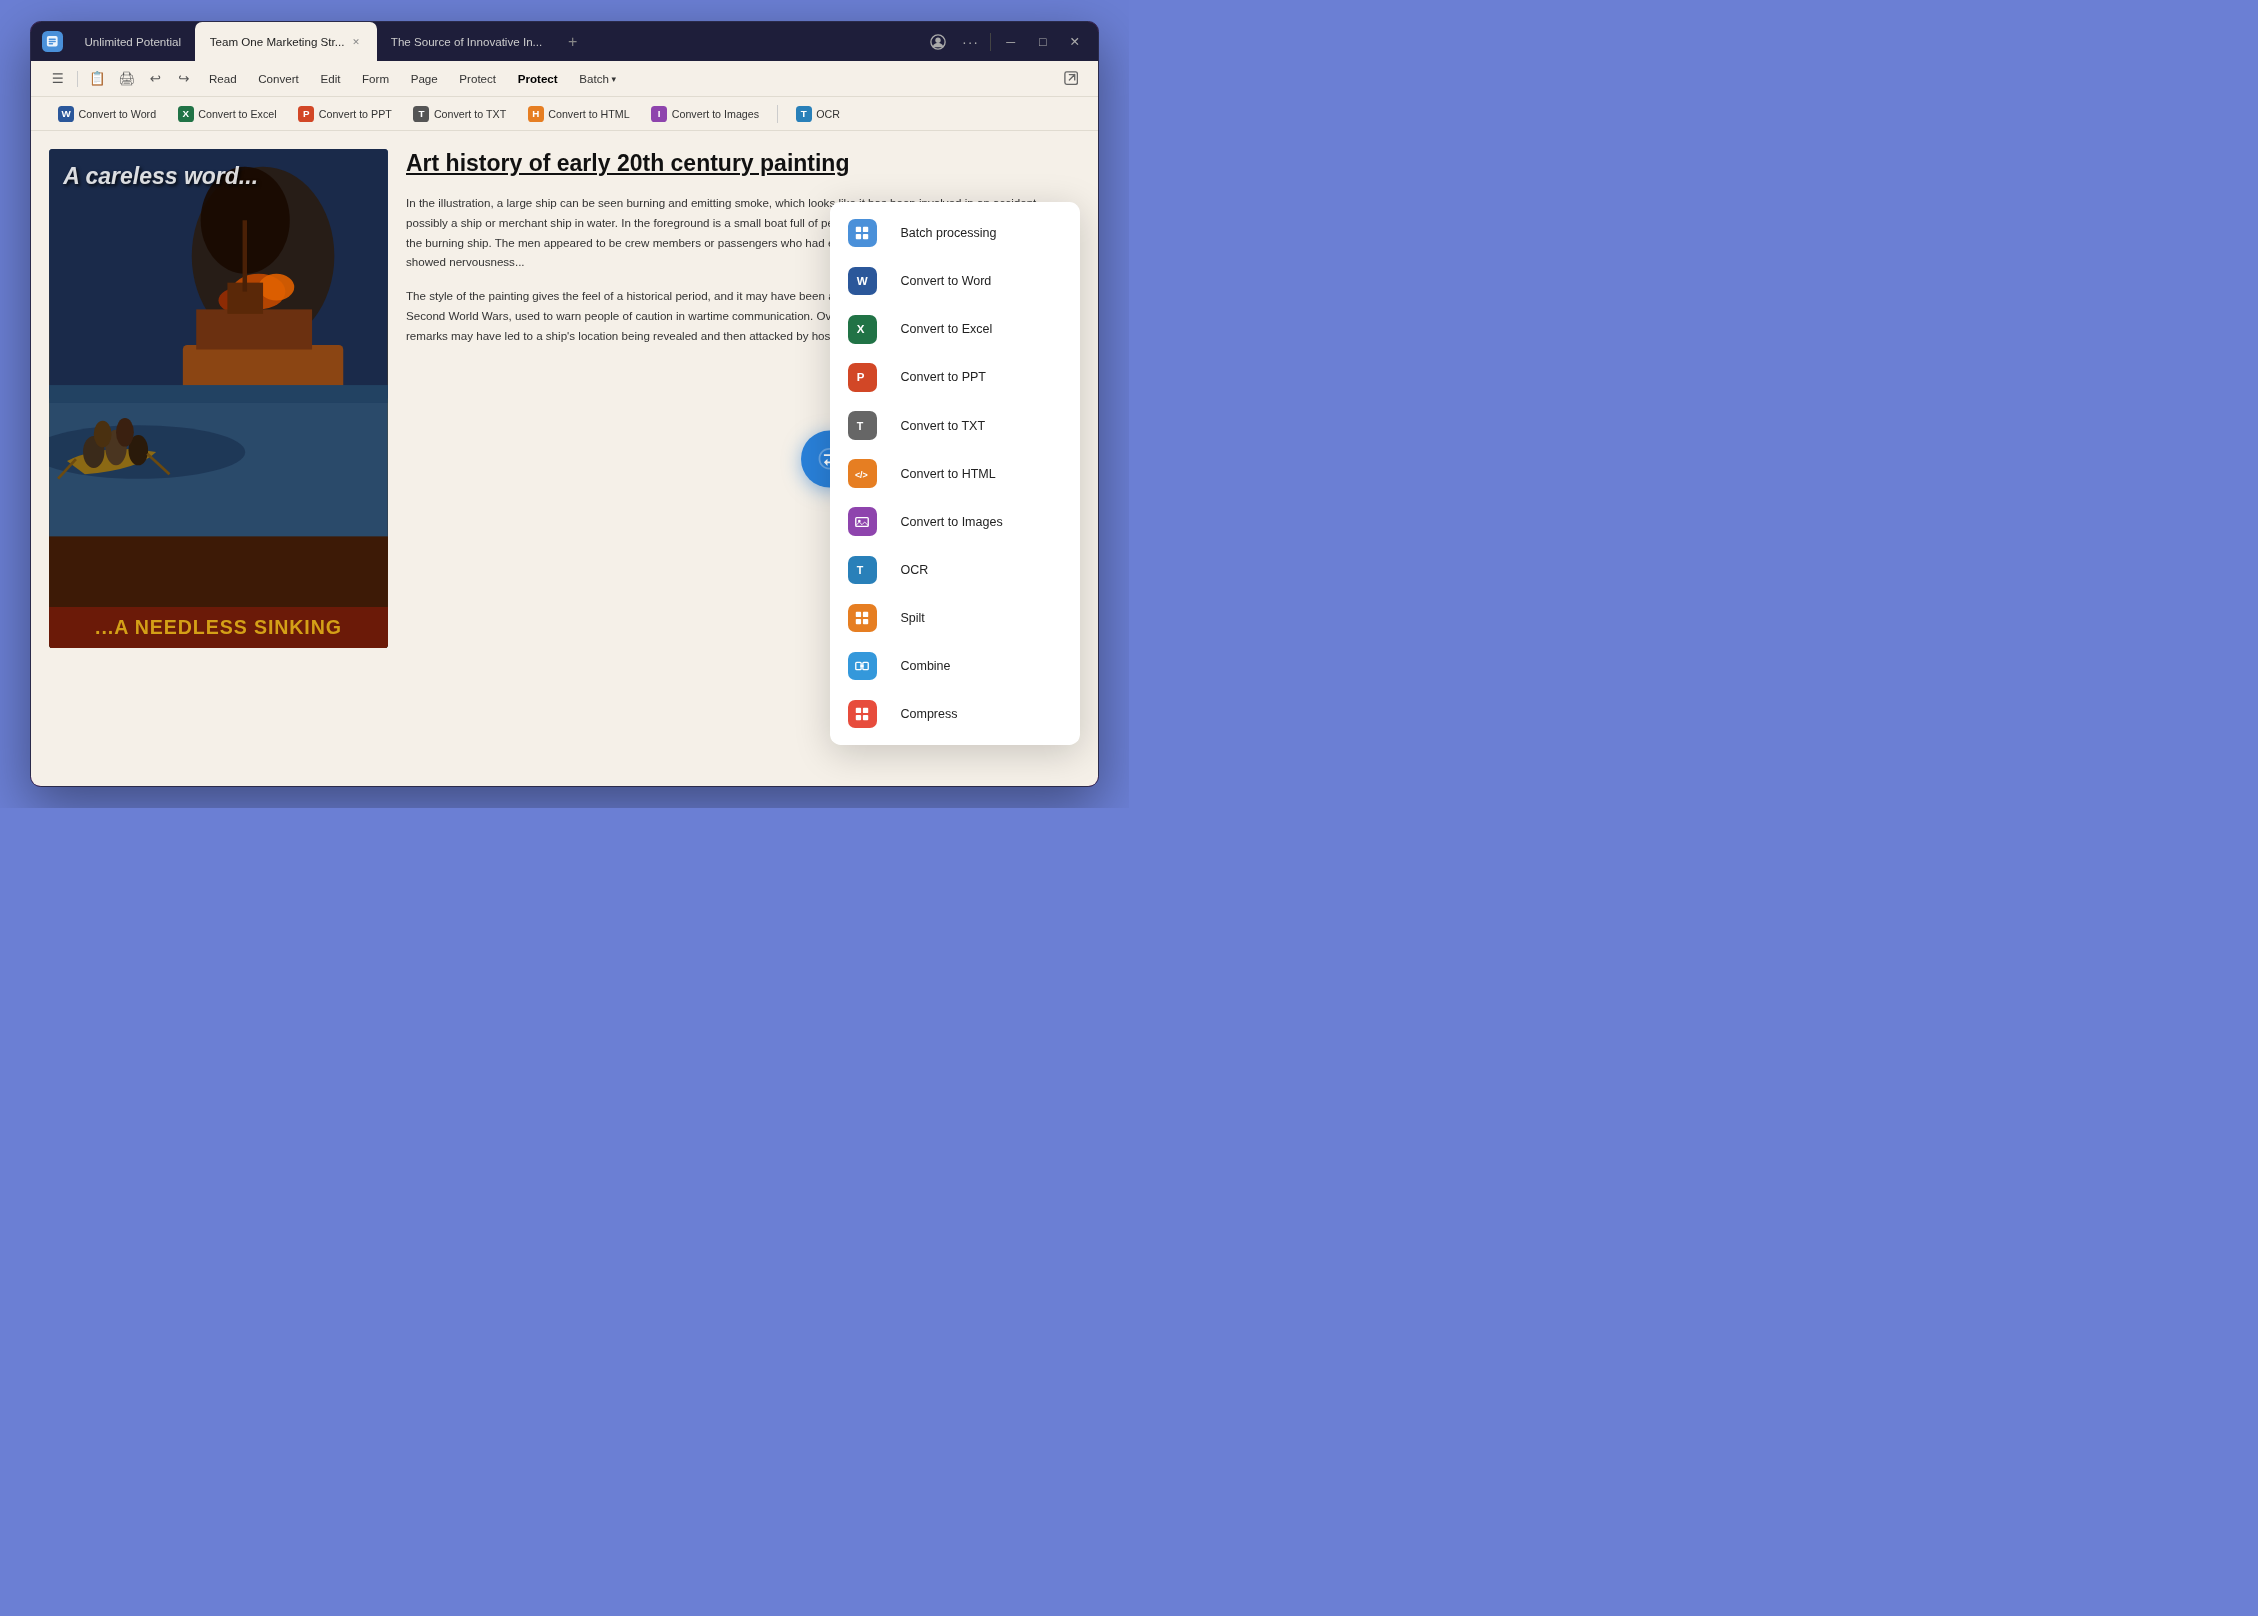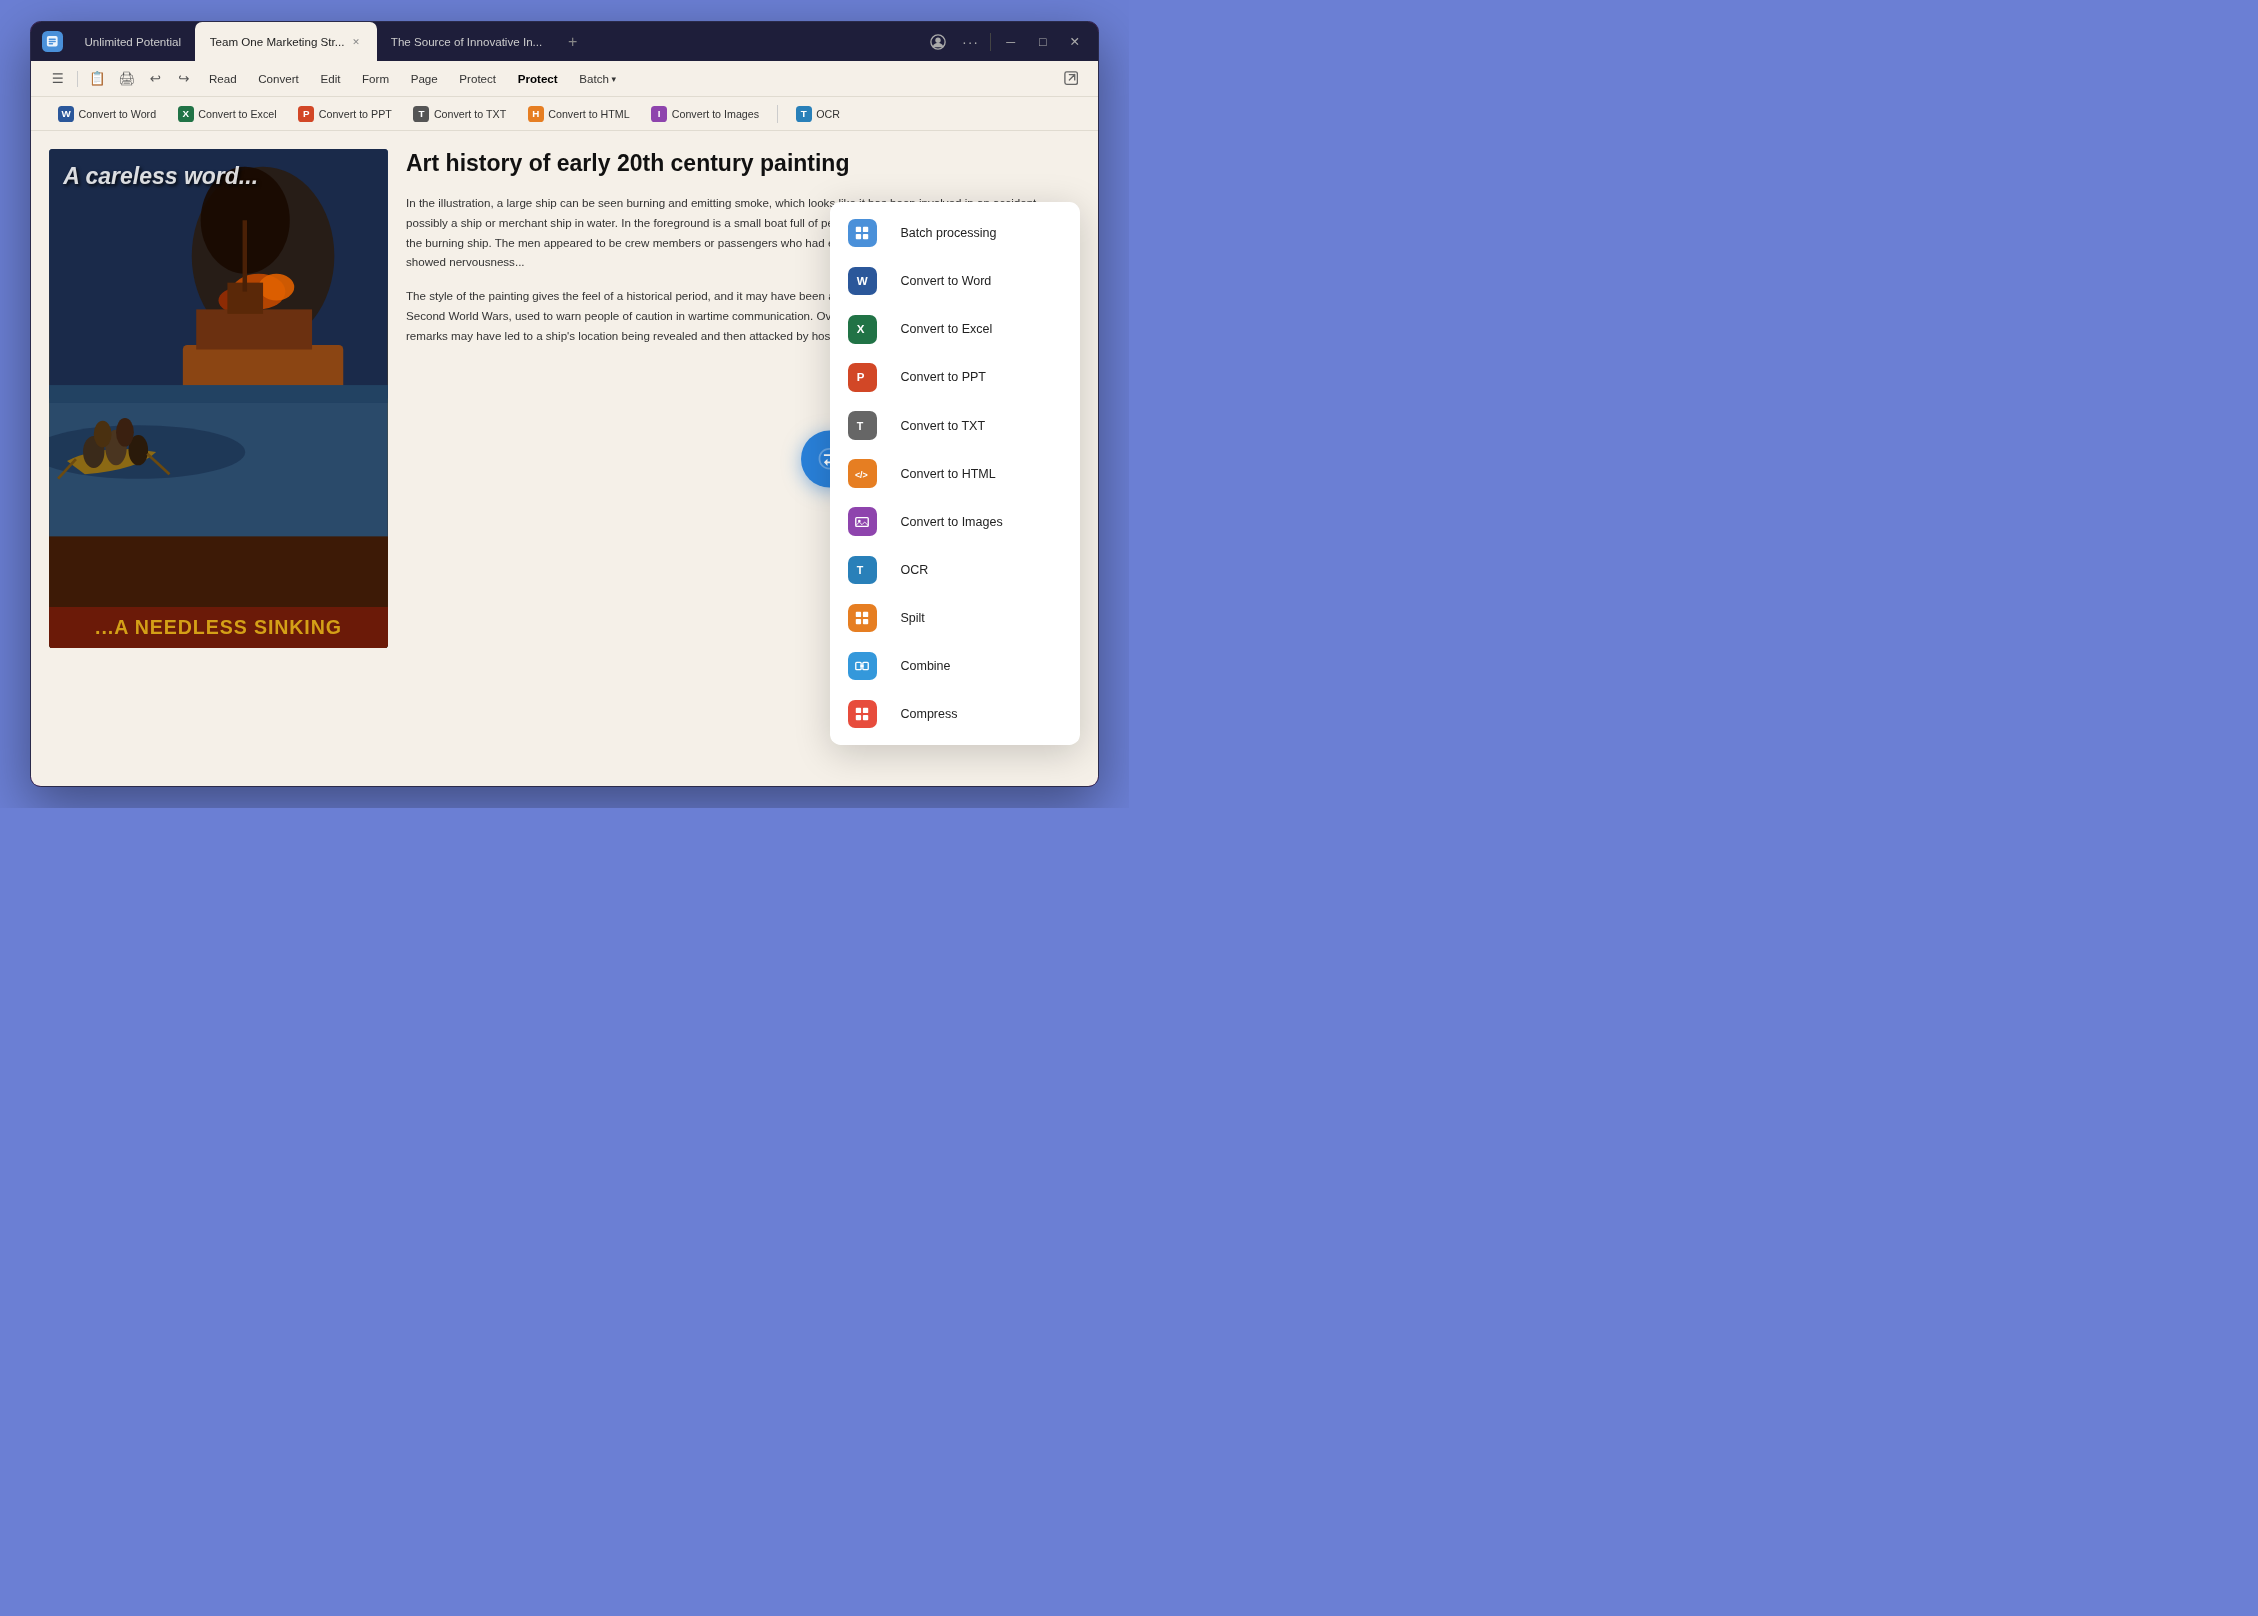--- a/index.html
+++ b/index.html
@@ -290,20 +290,21 @@
       flex: 1;
       overflow: hidden;
     }
 
     .doc-title {
       font-size: 23px;
       font-weight: 800;
       color: #111;
       line-height: 1.3;
       margin-bottom: 14.3px;
+      text-decoration: underline;
     }
 
     .doc-body {
       font-size: 11.6px;
       color: #333;
       line-height: 1.7;
     }
 
     
     .dropdown-menu {

